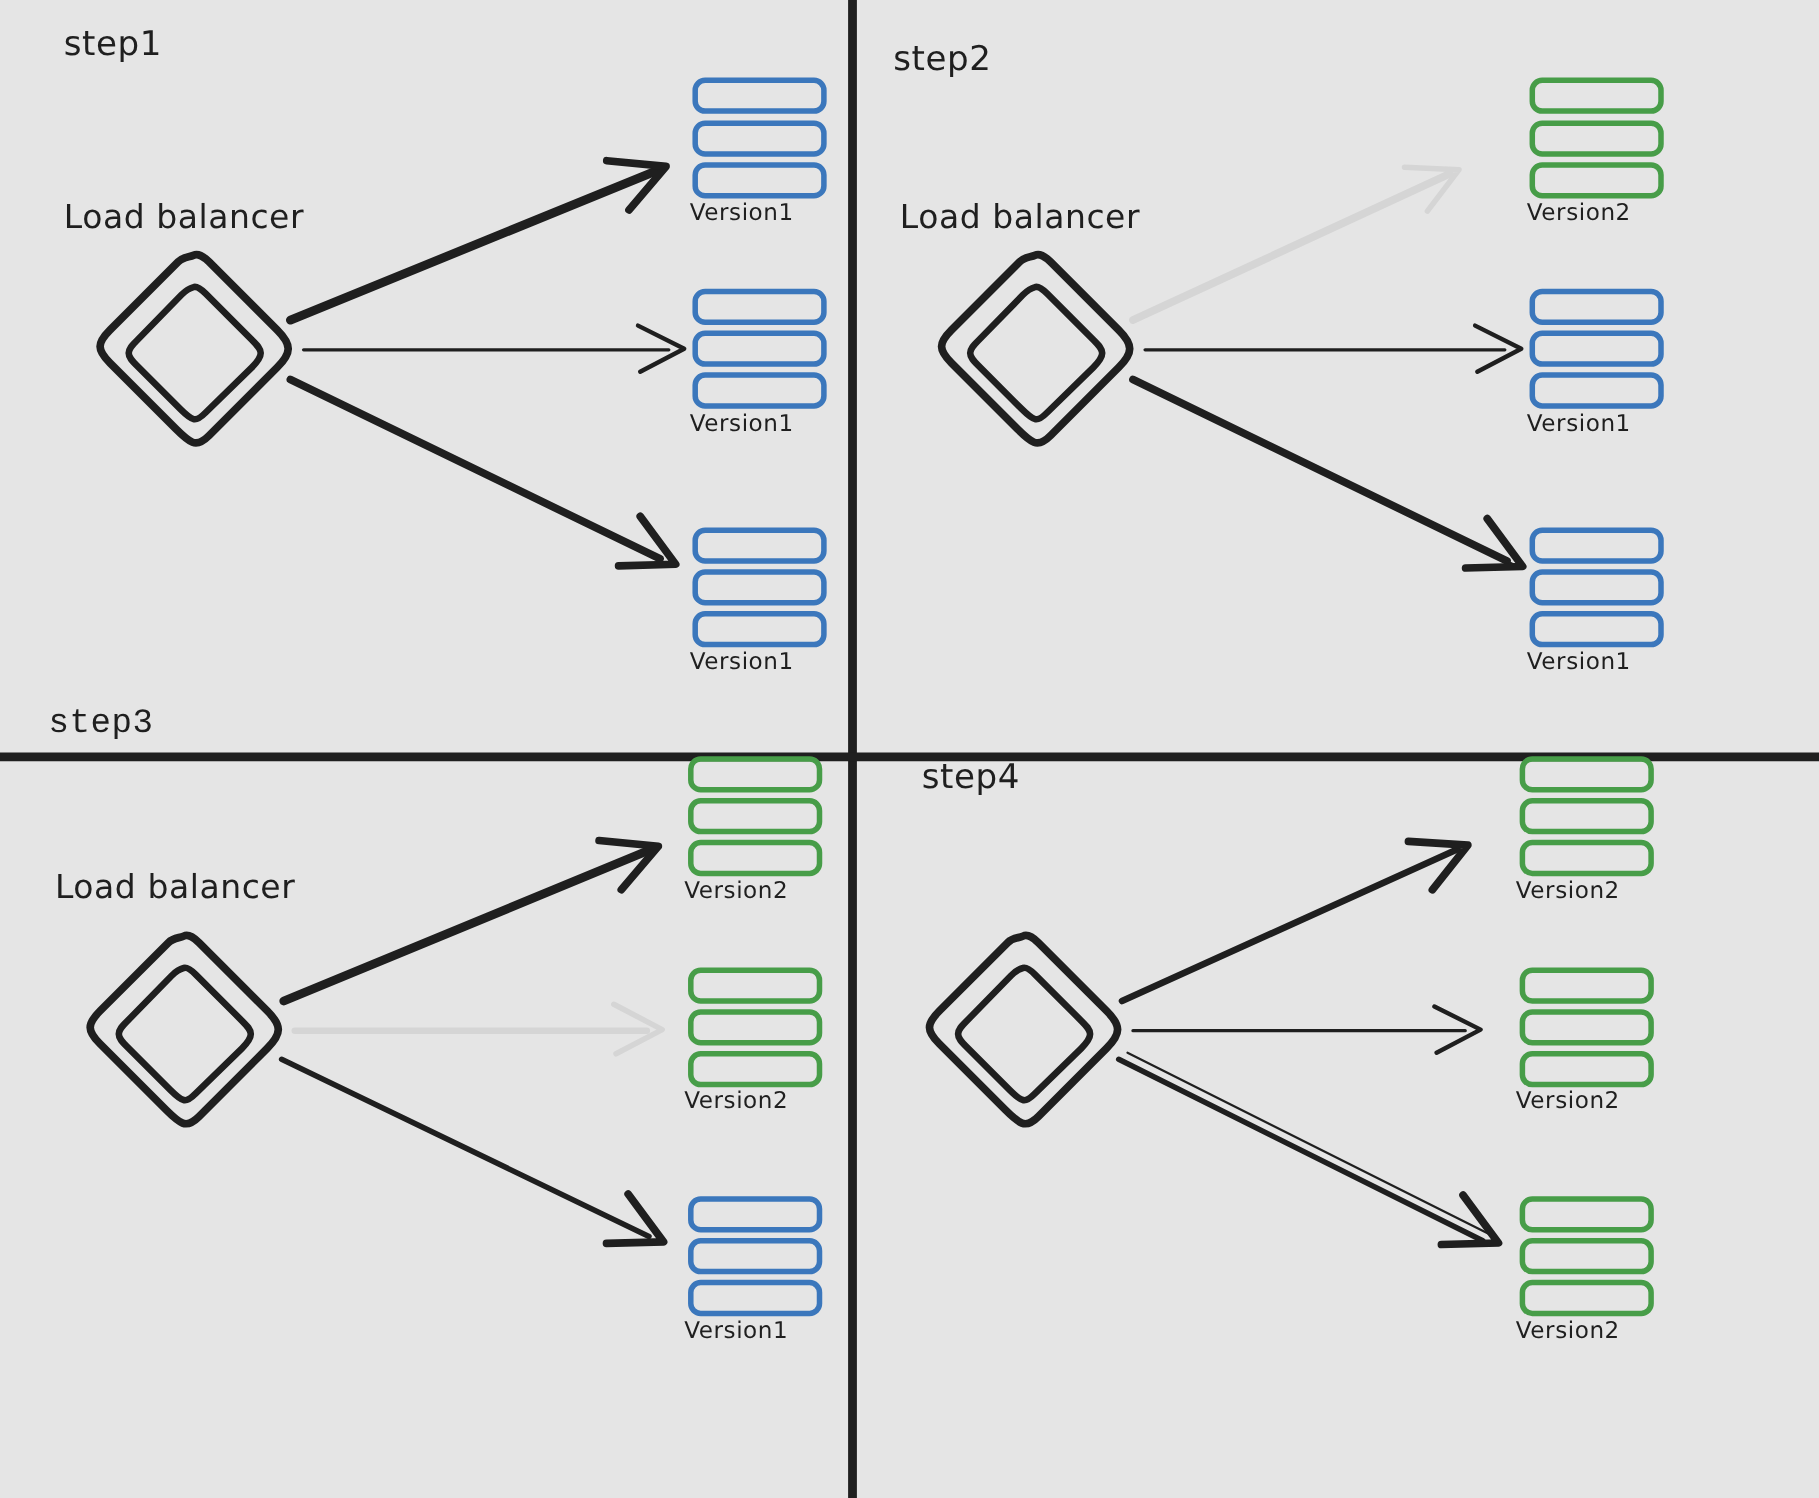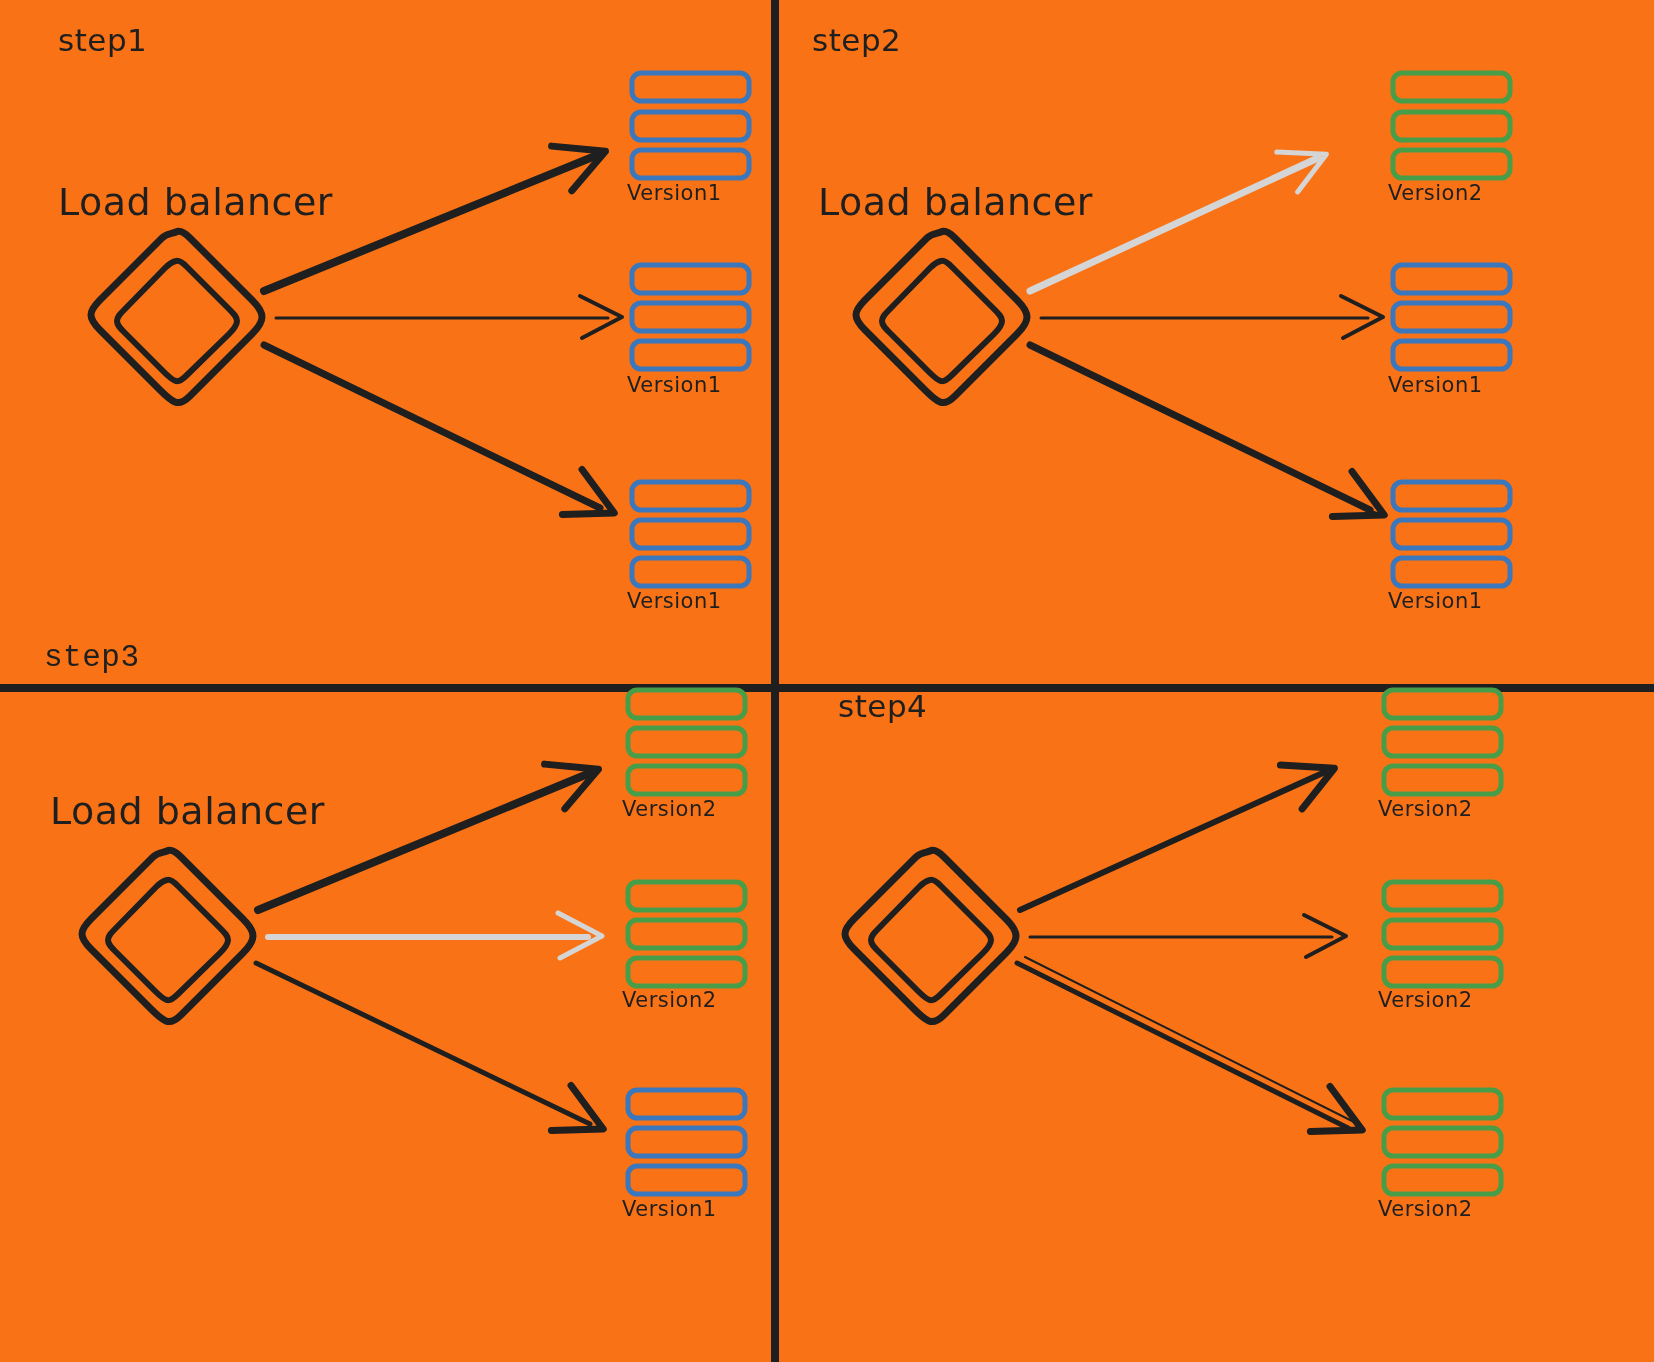--- a/index.html
+++ b/index.html
@@ -1,23 +1,23 @@
 <!DOCTYPE html>
 <html><head>
 <meta charset="utf-8">
 <style>
   html,body{margin:0;padding:0;background:#ffffff;}
   body{width:1654px;height:1362px;overflow:hidden;
        font-family:"DejaVu Sans","Liberation Sans",sans-serif;}
-  #canvas{position:relative;width:1654px;height:1362px;background:#f97316;}
+  #canvas{position:relative;width:1654px;height:1362px;background:#e5e5e5;}
   svg.layer{position:absolute;left:0;top:0;width:1654px;height:1362px;}
   .txt{position:absolute;white-space:nowrap;color:#1f1f1f;
        font-family:"DejaVu Sans","Liberation Sans",sans-serif;}
   .step-label{font-size:31px;letter-spacing:.5px;font-weight:400;}
-  .lb-label{font-size:38px;letter-spacing:.5px;font-weight:400;}
+  .lb-label{font-size:30px;letter-spacing:.5px;font-weight:400;}
   .ver-label{font-size:21px;letter-spacing:.5px;font-weight:400;}
 </style>
 </head>
 <body>
 
 <div id="canvas">
 
   <svg class="layer" viewBox="0 0 1654 1362">
     <defs>
 
@@ -194,21 +194,21 @@
       <rect x="1384" y="1166" width="117" height="28" rx="9" fill="none" stroke="#479d48" stroke-width="5"></rect>
     </g>
   </svg>
 
   <div class="txt step-label" style="left:58px;top:22px;">step1</div>
   <div class="txt lb-label" style="left:58px;top:180px;">Load balancer</div>
   <div class="txt ver-label" style="left:627px;top:181px;">Version1</div>
   <div class="txt ver-label" style="left:627px;top:373px;">Version1</div>
   <div class="txt ver-label" style="left:627px;top:589px;">Version1</div>
 
-  <div class="txt step-label" style="left:812px;top:22px;">step2</div>
+  <div class="txt step-label" style="left:812px;top:36px;">step2</div>
   <div class="txt lb-label" style="left:818px;top:180px;">Load balancer</div>
   <div class="txt ver-label" style="left:1388px;top:181px;">Version2</div>
   <div class="txt ver-label" style="left:1388px;top:373px;">Version1</div>
   <div class="txt ver-label" style="left:1388px;top:589px;">Version1</div>
 
   <div class="txt step-label" style="left:44px;top:640px;font-family:Liberation Mono, monospace;">step3</div>
   <div class="txt lb-label" style="left:50px;top:789px;">Load balancer</div>
   <div class="txt ver-label" style="left:622px;top:797px;">Version2</div>
   <div class="txt ver-label" style="left:622px;top:988px;">Version2</div>
   <div class="txt ver-label" style="left:622px;top:1197px;">Version1</div>

